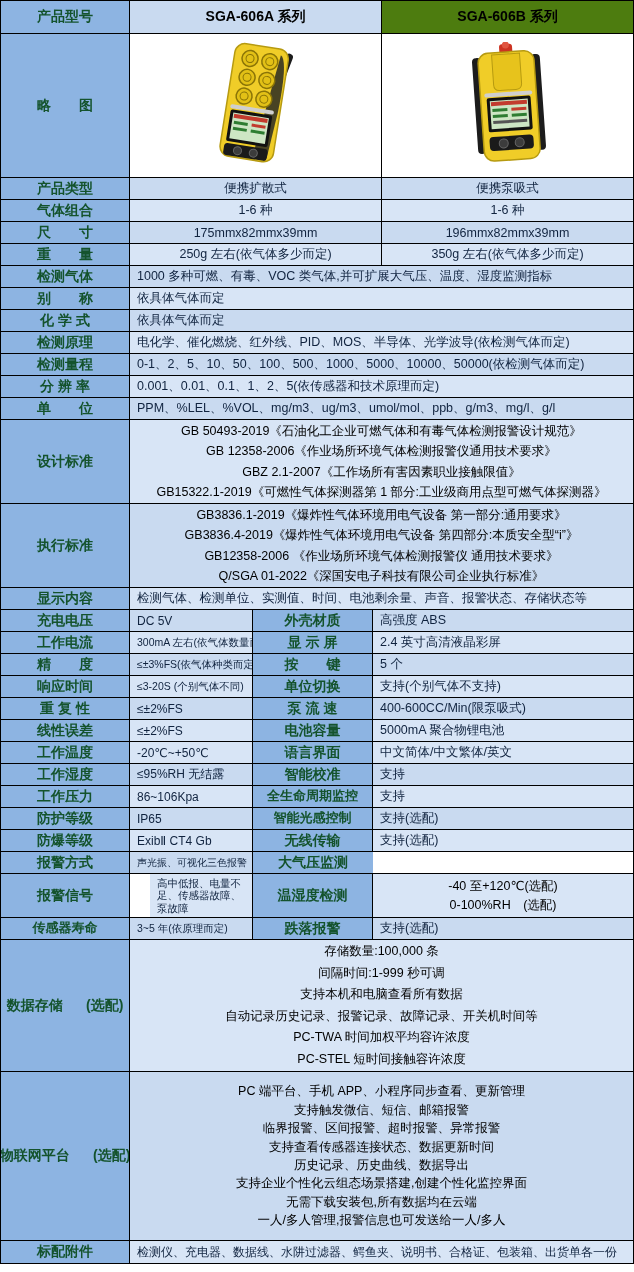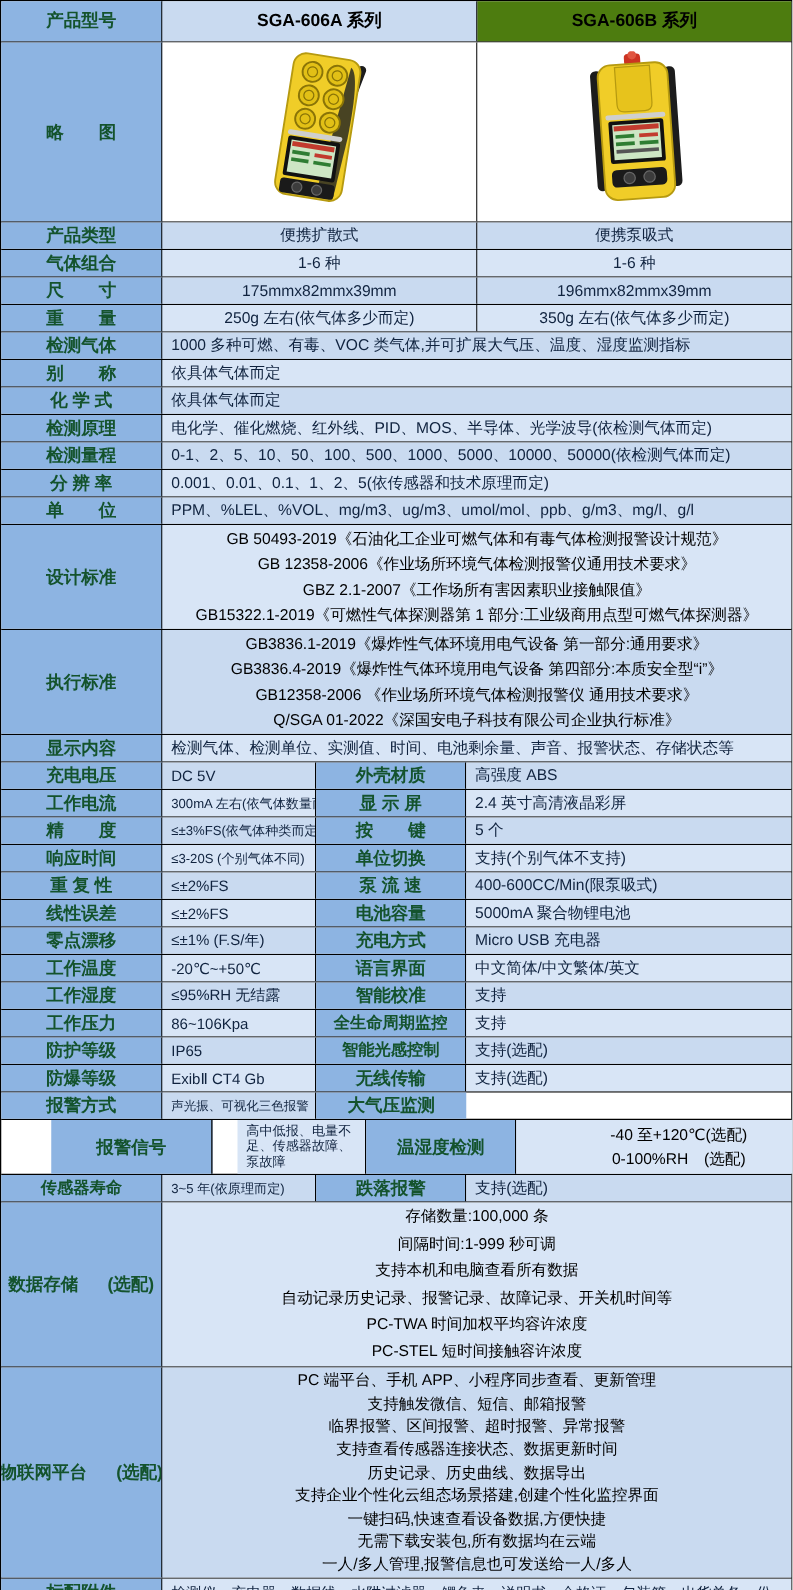--- a/index.html
+++ b/index.html
@@ -16,21 +16,21 @@
   .row { display: grid; border-bottom: 1px solid #000; }
   .row:last-child { border-bottom: none; }
   .g3 { grid-template-columns: 129px 252px 251px; }
   .g2 { grid-template-columns: 129px 503px; }
   .g4 { grid-template-columns: 129px 123px 120px 260px; }
 
   .h-head { height: 33px; }
   .h-img  { height: 144px; }
   .h-s    { height: 22px; }
   .h-std  { height: 84px; }
-  .h-alarm{ height: 44px; padding-left: 40px; }
+  .h-alarm{ height: 44px; }
   .h-store{ height: 132px; }
   .h-iot  { height: 169px; }
 
   .cell { border-right: 1px solid #000; overflow: hidden; }
   .cell:last-child { border-right: none; }
 
   .lbl {
     background: #8db4e2;
     color: #14532d;
     font-weight: bold;
@@ -242,26 +242,20 @@
     <div class="cell val fit">≤±2%FS</div>
     <div class="cell lbl">泵 流 速</div>
     <div class="cell val">400-600CC/Min(限泵吸式)</div>
   </div>
   <div class="row g4 h-s shade-b">
     <div class="cell lbl">线性误差</div>
     <div class="cell val fit">≤±2%FS</div>
     <div class="cell lbl">电池容量</div>
     <div class="cell val">5000mA 聚合物锂电池</div>
   </div>
-  <div class="row g4 h-s shade-a">
-    <div class="cell lbl">零点漂移</div>
-    <div class="cell val fit">≤±1% (F.S/年)</div>
-    <div class="cell lbl">充电方式</div>
-    <div class="cell val">Micro USB 充电器</div>
-  </div>
   <div class="row g4 h-s shade-b">
     <div class="cell lbl">工作温度</div>
     <div class="cell val fit">-20℃~+50℃</div>
     <div class="cell lbl">语言界面</div>
     <div class="cell val">中文简体/中文繁体/英文</div>
   </div>
   <div class="row g4 h-s shade-a">
     <div class="cell lbl">工作湿度</div>
     <div class="cell val fit">≤95%RH 无结露</div>
     <div class="cell lbl">智能校准</div>
@@ -326,21 +320,20 @@
       <span>物联网平台</span><br>
       <span>(选配)</span>
     </div>
     <div class="cell val lines lh19">
       <div class="ln">PC 端平台、手机 APP、小程序同步查看、更新管理</div>
       <div class="ln">支持触发微信、短信、邮箱报警</div>
       <div class="ln">临界报警、区间报警、超时报警、异常报警</div>
       <div class="ln">支持查看传感器连接状态、数据更新时间</div>
       <div class="ln">历史记录、历史曲线、数据导出</div>
       <div class="ln">支持企业个性化云组态场景搭建,创建个性化监控界面</div>
-      <div class="ln">一键扫码,快速查看设备数据,方便快捷</div>
       <div class="ln">无需下载安装包,所有数据均在云端</div>
       <div class="ln">一人/多人管理,报警信息也可发送给一人/多人</div>
     </div>
   </div>
 
   <div class="row g2 h-s shade-b">
     <div class="cell lbl">标配附件</div>
     <div class="cell val" style="font-size:12px">检测仪、充电器、数据线、水阱过滤器、鳄鱼夹、说明书、合格证、包装箱、出货单各一份</div>
   </div>
 

